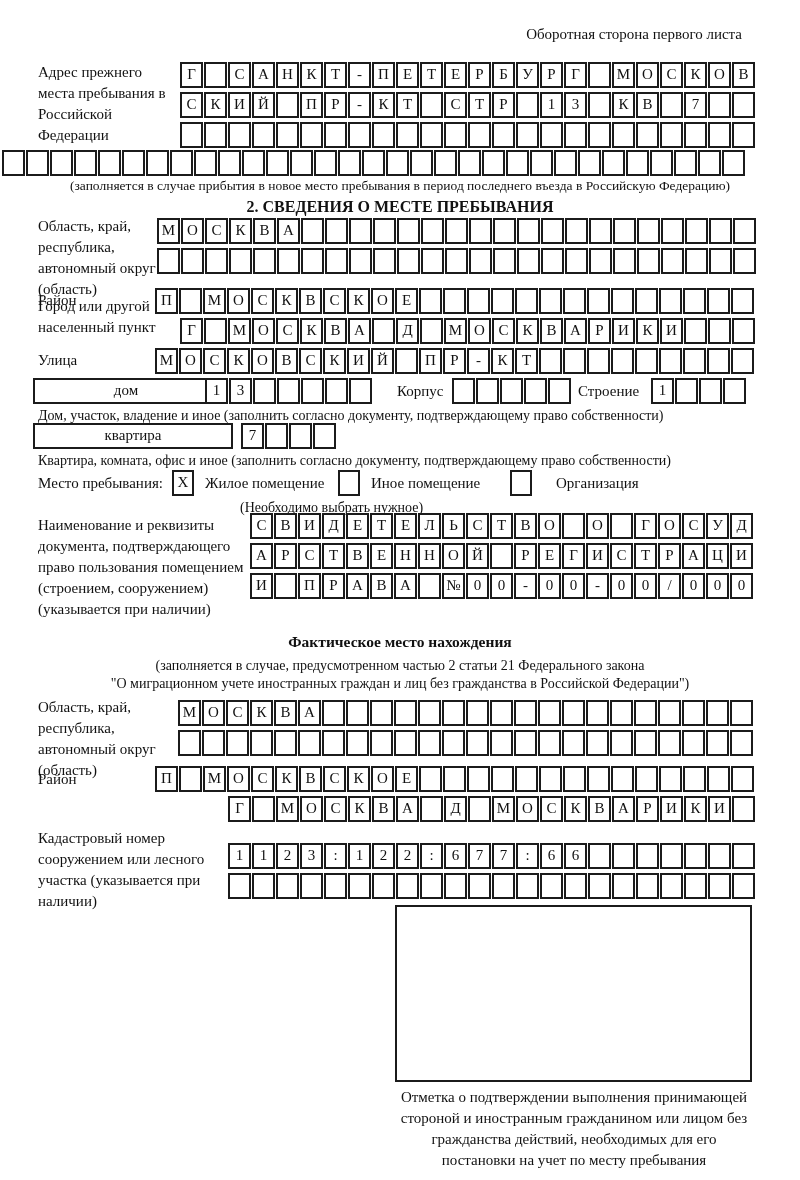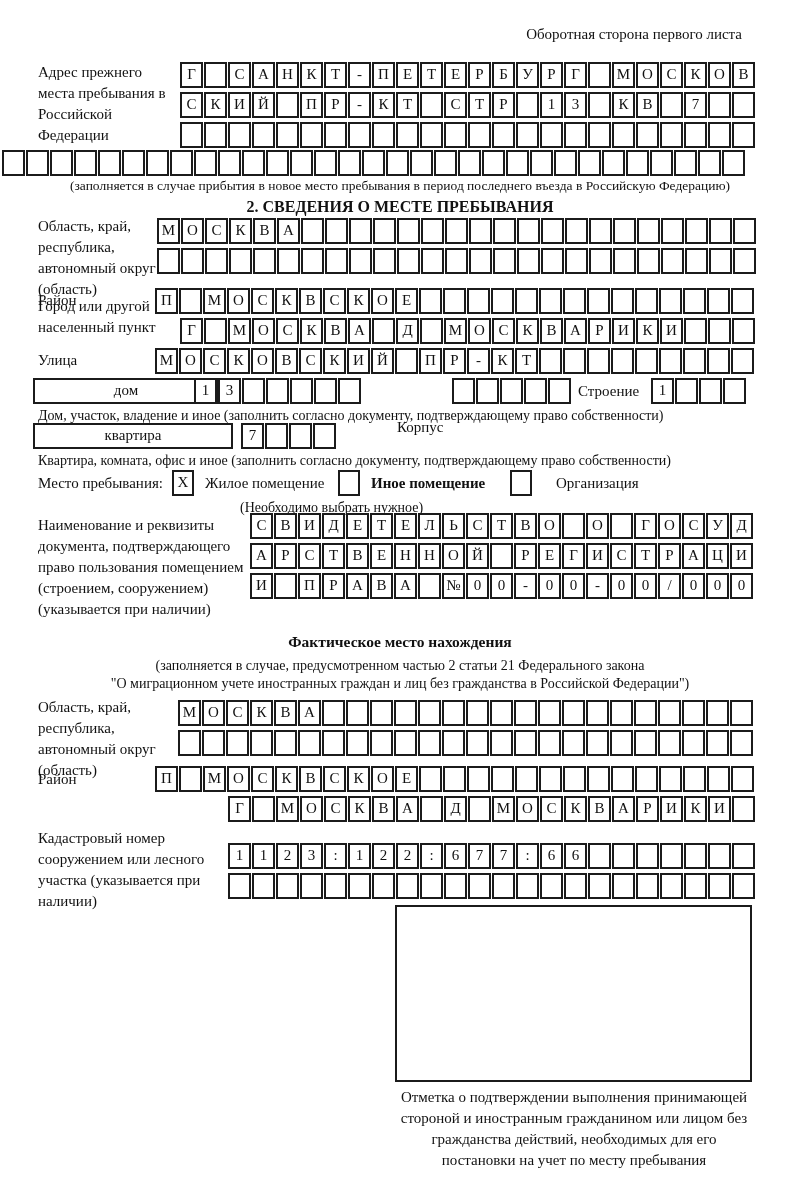--- a/index.html
+++ b/index.html
@@ -48,36 +48,36 @@
   <div class="abs lbl" style="left:38px;top:290px;">Район</div>
   <div class="boxrow" style="left:155px;top:288px;"><span class="cb">П</span><span class="cb"></span><span class="cb">М</span><span class="cb">О</span><span class="cb">С</span><span class="cb">К</span><span class="cb">В</span><span class="cb">С</span><span class="cb">К</span><span class="cb">О</span><span class="cb">Е</span><span class="cb"></span><span class="cb"></span><span class="cb"></span><span class="cb"></span><span class="cb"></span><span class="cb"></span><span class="cb"></span><span class="cb"></span><span class="cb"></span><span class="cb"></span><span class="cb"></span><span class="cb"></span><span class="cb"></span><span class="cb"></span></div>
 
   <div class="abs lbl" style="left:38px;top:296px;width:142px;">Город или другой населенный пункт</div>
   <div class="boxrow" style="left:180px;top:318px;"><span class="cb">Г</span><span class="cb"></span><span class="cb">М</span><span class="cb">О</span><span class="cb">С</span><span class="cb">К</span><span class="cb">В</span><span class="cb">А</span><span class="cb"></span><span class="cb">Д</span><span class="cb"></span><span class="cb">М</span><span class="cb">О</span><span class="cb">С</span><span class="cb">К</span><span class="cb">В</span><span class="cb">А</span><span class="cb">Р</span><span class="cb">И</span><span class="cb">К</span><span class="cb">И</span><span class="cb"></span><span class="cb"></span><span class="cb"></span></div>
 
   <div class="abs lbl" style="left:38px;top:350px;">Улица</div>
   <div class="boxrow" style="left:155px;top:348px;"><span class="cb">М</span><span class="cb">О</span><span class="cb">С</span><span class="cb">К</span><span class="cb">О</span><span class="cb">В</span><span class="cb">С</span><span class="cb">К</span><span class="cb">И</span><span class="cb">Й</span><span class="cb"></span><span class="cb">П</span><span class="cb">Р</span><span class="cb">-</span><span class="cb">К</span><span class="cb">Т</span><span class="cb"></span><span class="cb"></span><span class="cb"></span><span class="cb"></span><span class="cb"></span><span class="cb"></span><span class="cb"></span><span class="cb"></span><span class="cb"></span></div>
 
   <div class="wbox" style="left:33px;top:378px;width:186px;">дом</div>
-  <div class="boxrow" style="left:194px;top:378px;"><span class="cb">1</span><span class="cb">3</span><span class="cb"></span><span class="cb"></span><span class="cb"></span><span class="cb"></span><span class="cb"></span></div>
-  <div class="abs lbl" style="left:397px;top:381px;margin-top:36px;">Корпус</div>
+  <div class="boxrow" style="left:205px;top:378px;"><span class="cb">1</span><span class="cb">3</span><span class="cb"></span><span class="cb"></span><span class="cb"></span><span class="cb"></span><span class="cb"></span></div>
+  <div class="abs lbl" style="left:397px;top:381px;">Корпус</div>
   <div class="boxrow" style="left:452px;top:378px;"><span class="cb"></span><span class="cb"></span><span class="cb"></span><span class="cb"></span><span class="cb"></span></div>
   <div class="abs lbl" style="left:578px;top:381px;">Строение</div>
   <div class="boxrow" style="left:651px;top:378px;"><span class="cb">1</span><span class="cb"></span><span class="cb"></span><span class="cb"></span></div>
   <div class="abs small" style="left:38px;top:407px;font-size:14px;">Дом, участок, владение и иное (заполнить согласно документу, подтверждающему право собственности)</div>
 
   <div class="wbox" style="left:33px;top:423px;width:200px;">квартира</div>
   <div class="boxrow" style="left:241px;top:423px;"><span class="cb">7</span><span class="cb"></span><span class="cb"></span><span class="cb"></span></div>
   <div class="abs small" style="left:38px;top:452px;font-size:14px;">Квартира, комната, офис и иное (заполнить согласно документу, подтверждающему право собственности)</div>
 
   <div class="abs lbl" style="left:38px;top:473px;">Место пребывания:</div>
   <span class="cb chk" style="left:172px;top:470px;">X</span>
   <div class="abs lbl" style="left:205px;top:473px;">Жилое помещение</div>
   <span class="cb chk" style="left:338px;top:470px;"></span>
-  <div class="abs lbl" style="left:371px;top:473px;font-weight:bold;">Иное помещение</div>
+  <div class="abs lbl" style="left:371px;top:473px;">Иное помещение</div>
   <span class="cb chk" style="left:510px;top:470px;"></span>
   <div class="abs lbl" style="left:556px;top:473px;">Организация</div>
   <div class="abs small" style="left:240px;top:499px;font-size:14px;">(Необходимо выбрать нужное)</div>
 
   <div class="abs lbl" style="left:38px;top:515px;width:212px;">Наименование и реквизиты документа, подтверждающего право пользования помещением (строением, сооружением) (указывается при наличии)</div>
   <div class="boxrow" style="left:250px;top:513px;"><span class="cb">С</span><span class="cb">В</span><span class="cb">И</span><span class="cb">Д</span><span class="cb">Е</span><span class="cb">Т</span><span class="cb">Е</span><span class="cb">Л</span><span class="cb">Ь</span><span class="cb">С</span><span class="cb">Т</span><span class="cb">В</span><span class="cb">О</span><span class="cb"></span><span class="cb">О</span><span class="cb"></span><span class="cb">Г</span><span class="cb">О</span><span class="cb">С</span><span class="cb">У</span><span class="cb">Д</span></div>
   <div class="boxrow" style="left:250px;top:543px;"><span class="cb">А</span><span class="cb">Р</span><span class="cb">С</span><span class="cb">Т</span><span class="cb">В</span><span class="cb">Е</span><span class="cb">Н</span><span class="cb">Н</span><span class="cb">О</span><span class="cb">Й</span><span class="cb"></span><span class="cb">Р</span><span class="cb">Е</span><span class="cb">Г</span><span class="cb">И</span><span class="cb">С</span><span class="cb">Т</span><span class="cb">Р</span><span class="cb">А</span><span class="cb">Ц</span><span class="cb">И</span></div>
   <div class="boxrow" style="left:250px;top:573px;"><span class="cb">И</span><span class="cb"></span><span class="cb">П</span><span class="cb">Р</span><span class="cb">А</span><span class="cb">В</span><span class="cb">А</span><span class="cb"></span><span class="cb">№</span><span class="cb">0</span><span class="cb">0</span><span class="cb">-</span><span class="cb">0</span><span class="cb">0</span><span class="cb">-</span><span class="cb">0</span><span class="cb">0</span><span class="cb">/</span><span class="cb">0</span><span class="cb">0</span><span class="cb">0</span></div>
 
   <div class="abs lbl bold center" style="top:631px;font-size:15.5px;">Фактическое место нахождения</div>

